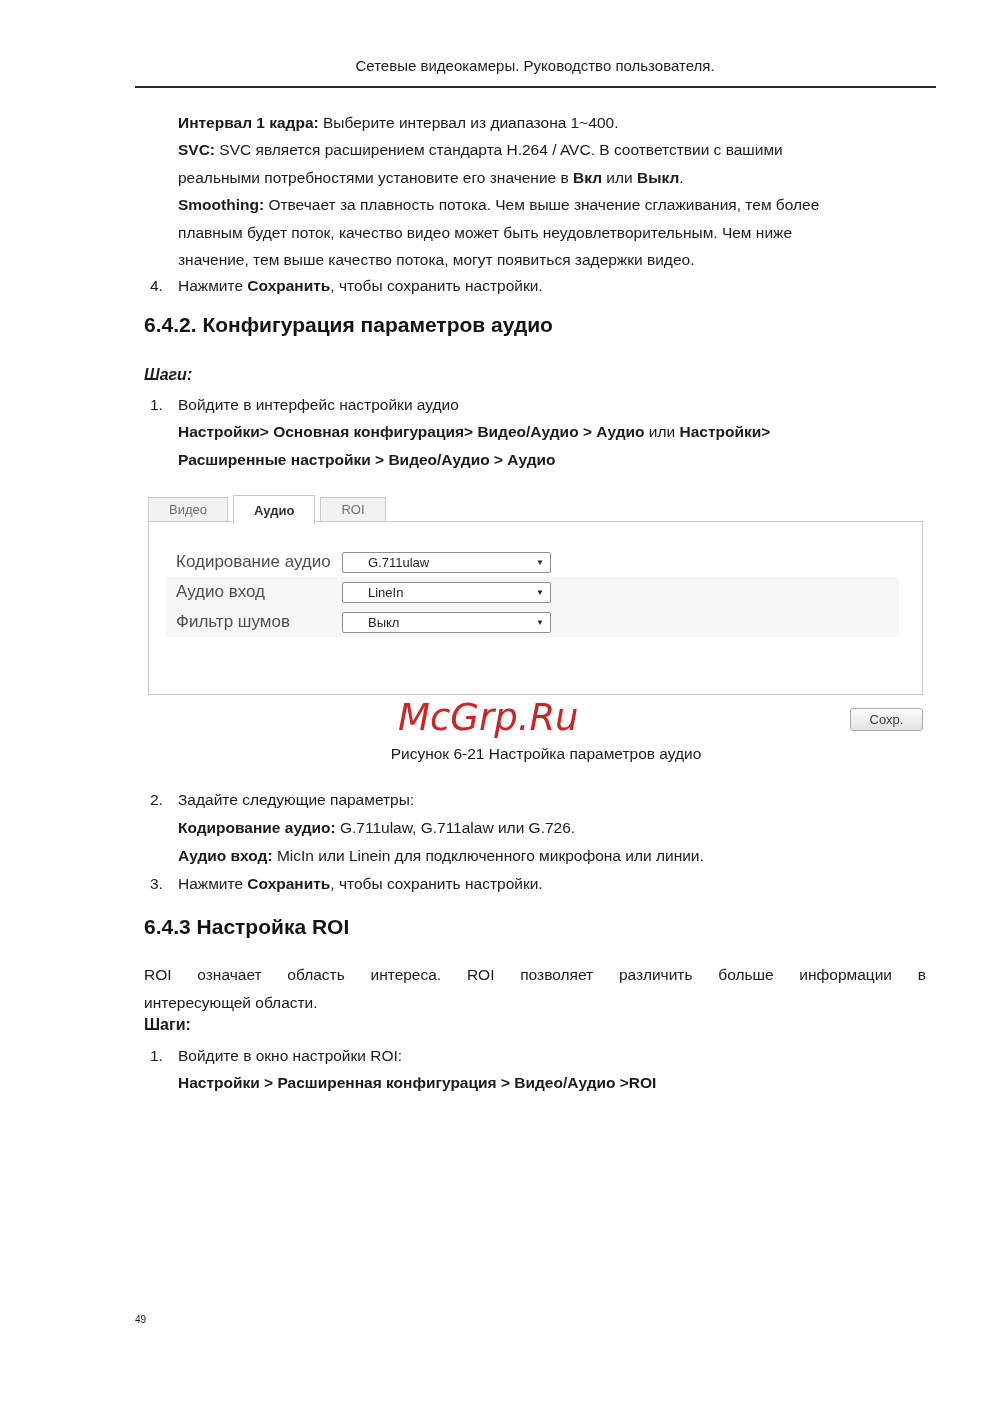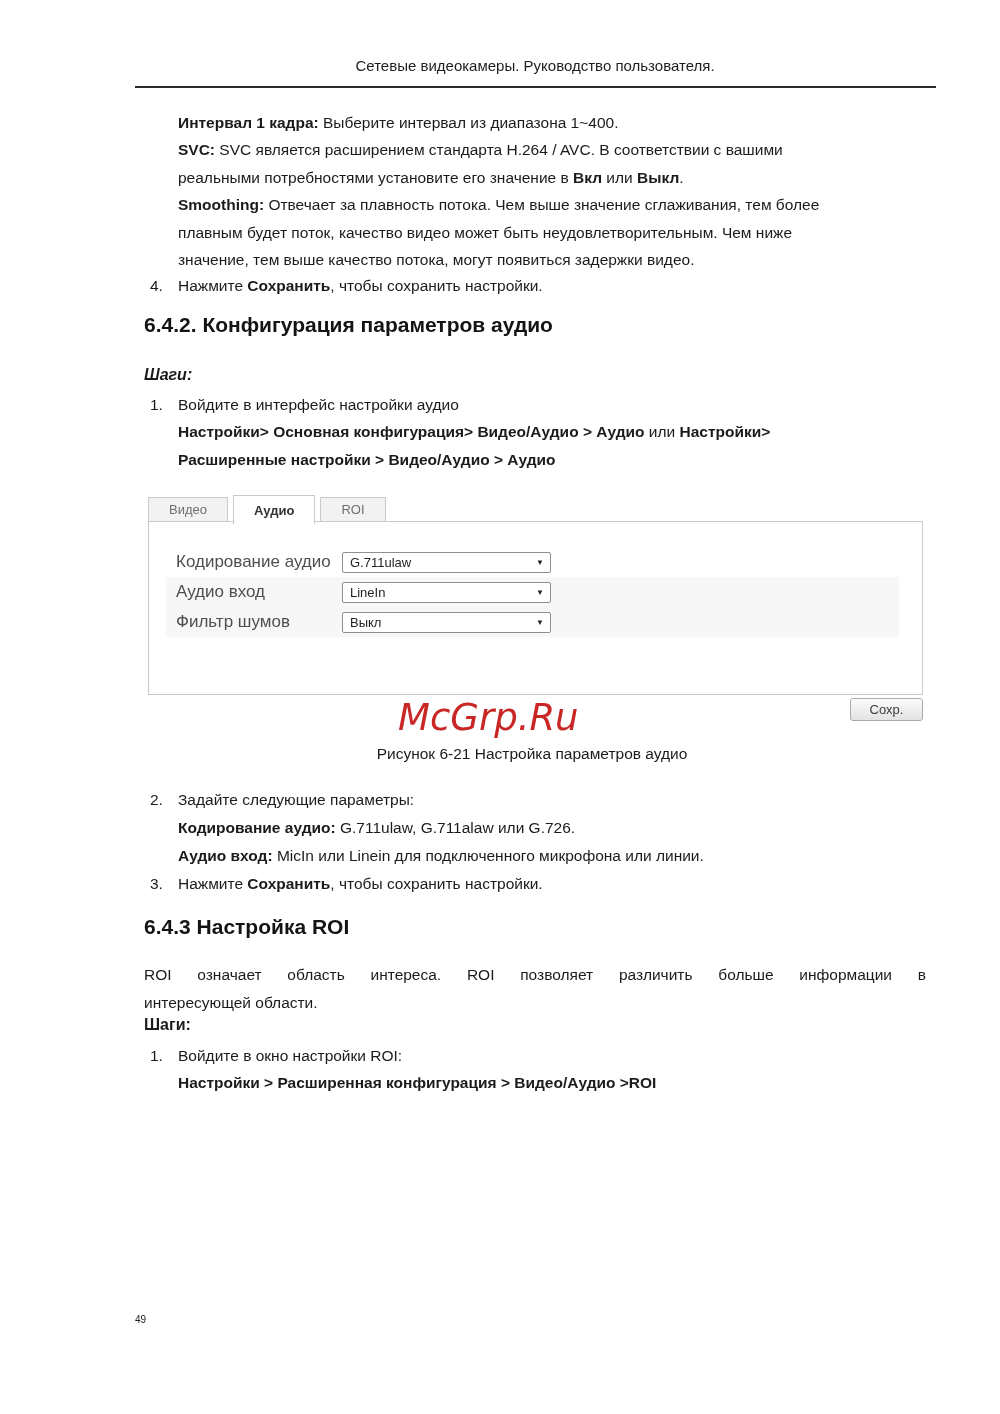--- a/index.html
+++ b/index.html
@@ -19,21 +19,21 @@
   #p3{top:191px;left:178px;width:760px;}
   .li{position:absolute;font-size:15.5px;line-height:27.5px;left:150px;width:780px;}
   .num{display:inline-block;width:28px;}
   #li4{top:272px;}
   .h2{position:absolute;left:144px;font-size:21px;font-weight:bold;color:#141414;}
   #h642{top:313px;}
   .steps-label{position:absolute;left:144px;font-size:16px;font-weight:bold;}
   #shagi1{top:366px;font-style:italic;}
   #li1a{top:391px;}
   #path642{top:418px;left:178px;width:760px;}
-  #caption{position:absolute;top:740px;left:144px;width:776px;text-align:center;
+  #caption{position:absolute;top:740px;left:158px;width:776px;text-align:center;
            font-size:15.5px;line-height:27.5px;}
   #li2{top:786px;}
   #sub1{top:814px;left:178px;width:760px;}
   #sub2{top:842px;left:178px;width:760px;}
   #li3{top:870px;}
   #h643{top:915px;}
   #roi-para{top:961px;left:144px;width:782px;}
   #roi-line1{text-align:justify;text-align-last:justify;}
   #shagi2{top:1016px;}
   #li1b{top:1042px;}
@@ -51,33 +51,33 @@
   .fig-panel{position:absolute;top:27px;left:0;width:775px;height:174px;
            border:1px solid #c9c9c9;background:#ffffff;box-sizing:border-box;z-index:1;}
   .fig-rows{position:absolute;top:25px;left:0;right:0;}
   .fig-row{position:relative;height:30px;display:flex;align-items:center;padding-left:27px;}
   .fig-row.striped::before{content:"";position:absolute;left:17px;right:23px;top:0;bottom:0;
            background:#f7f7f7;z-index:0;}
   .fig-row>*{position:relative;z-index:1;}
   .fig-label{width:166px;font-size:17px;color:#4f4f4f;}
   .fig-select{width:209px;height:21px;border:1px solid #8f8f8f;border-radius:2px;background:#fff;
            display:flex;align-items:center;justify-content:space-between;
-           padding:0 6px 0 7px;box-sizing:border-box;font-size:13px;color:#1f1f1f;text-align:right;}
+           padding:0 6px 0 25px;box-sizing:border-box;font-size:13px;color:#1f1f1f;text-align:right;}
   .sel-arrow{font-size:8px;color:#222;}
   .fig-slider{position:relative;width:205px;height:18px;display:flex;align-items:center;}
   .fig-track{width:205px;height:4px;background:#9b9b9b;border-radius:2px;
            box-shadow:0 1px 0 #dcdcdc;}
   .fig-thumb{position:absolute;left:95px;top:0;width:15px;height:18px;}
   .val-box{margin-left:9px;width:26px;height:21px;border:1px solid #8f8f8f;background:#fff;
            box-sizing:border-box;display:flex;align-items:center;justify-content:center;
            font-size:13px;color:#1f1f1f;}
   .fig-watermark{position:absolute;top:202px;left:250px;z-index:3;
            font-family:"DejaVu Sans",sans-serif;font-style:italic;font-weight:normal;
            font-size:37px;color:#c92626;white-space:nowrap;}
-  .fig-save{position:absolute;top:204px;left:702px;width:73px;height:23px;
+  .fig-save{position:absolute;top:214px;left:702px;width:73px;height:23px;
            border:1px solid #ababab;border-radius:3px;
            background:linear-gradient(#fbfbfb,#e3e3e3);
            font-size:13px;color:#3c3c3c;display:flex;align-items:center;justify-content:center;
            box-sizing:border-box;cursor:default;}
 </style>
 </head>
 <body>
 
 <div class="page">
 

